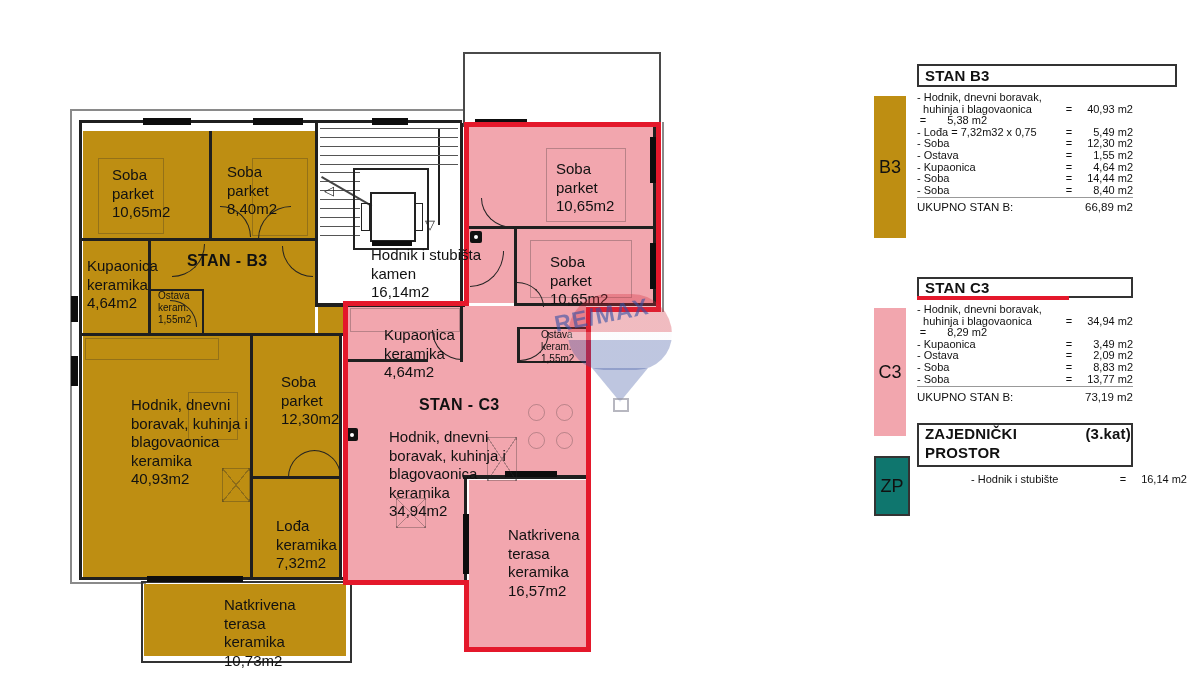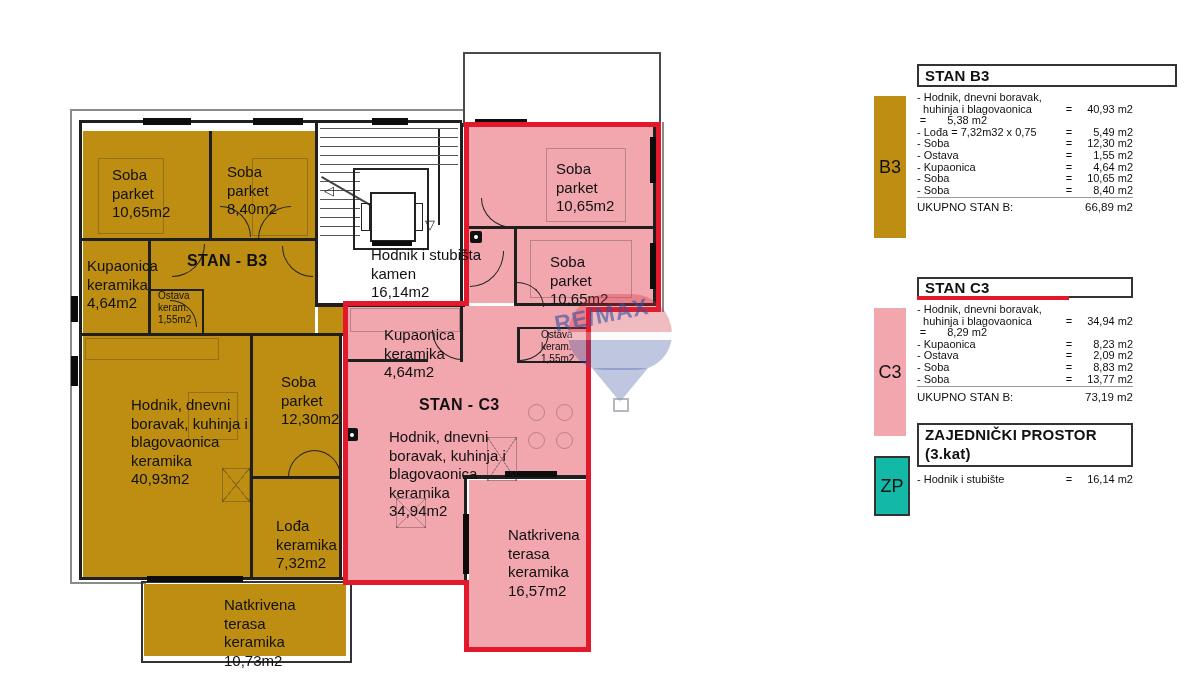--- a/index.html
+++ b/index.html
@@ -277,21 +277,21 @@
         <span class="lg-val">1,55 m2</span>
       </div>
     <div class="lg-row">
         <span class="lg-label">- Kupaonica</span>
         <span class="lg-eq">=</span>
         <span class="lg-val">4,64 m2</span>
       </div>
     <div class="lg-row">
         <span class="lg-label">- Soba</span>
         <span class="lg-eq">=</span>
-        <span class="lg-val">10,65 m2</span>
+        <span class="lg-val">14,44 m2</span>
       </div>
     <div class="lg-row last">
         <span class="lg-label">- Soba</span>
         <span class="lg-eq">=</span>
         <span class="lg-val">8,40 m2</span>
       </div>
   </div>
   <div class="ltotal" style="left:917px;top:201px;width:216px">
     <span class="tl">UKUPNO STAN B:</span>
     <span class="tv">66,89 m2</span>
@@ -315,21 +315,21 @@
         <span class="lg-eq">=</span>
         <span class="lg-val">34,94 m2</span>
       </div>
     <div class="lg-row">
         <span class="lg-eq">=</span>
         <span class="lg-val">8,29 m2</span>
       </div>
     <div class="lg-row">
         <span class="lg-label">- Kupaonica</span>
         <span class="lg-eq">=</span>
-        <span class="lg-val">8,23 m2</span>
+        <span class="lg-val">3,49 m2</span>
       </div>
     <div class="lg-row">
         <span class="lg-label">- Ostava</span>
         <span class="lg-eq">=</span>
         <span class="lg-val">2,09 m2</span>
       </div>
     <div class="lg-row">
         <span class="lg-label">- Soba</span>
         <span class="lg-eq">=</span>
         <span class="lg-val">8,83 m2</span>
@@ -338,28 +338,28 @@
         <span class="lg-label">- Soba</span>
         <span class="lg-eq">=</span>
         <span class="lg-val">13,77 m2</span>
       </div>
   </div>
   <div class="ltotal" style="left:917px;top:391px;width:216px">
     <span class="tl">UKUPNO STAN B:</span>
     <span class="tv">73,19 m2</span>
   </div>
 
-  <div class="swatch" style="left:874px;top:424px;width:32px;height:56px;border:2px solid #333;background:#14b8a6">
+  <div class="swatch" style="left:874px;top:424px;width:32px;height:56px;border:2px solid #333;background:#0f766e">
     <span>ZP</span>
   </div>
-  <div class="ltitle" style="left:917px;top:423px;width:216px;height:44px;align-items:flex-start;flex-direction:column;justify-content:center;line-height:1.25">
+  <div class="ltitle" style="left:917px;top:423px;width:216px;height:44px;align-items:flex-start;flex-direction:row;justify-content:center;line-height:1.25">
     <span>ZAJEDNIČKI PROSTOR</span>
     <span>(3.kat)</span>
   </div>
-  <div class="litems" style="left:917px;top:474px;width:216px">
+  <div class="litems" style="left:971px;top:474px;width:216px">
     <div class="lg-row">
         <span class="lg-label">- Hodnik i stubište</span>
         <span class="lg-eq">=</span>
         <span class="lg-val">16,14 m2</span>
       </div>
   </div>
 
 </div>
 
 </body></html>

